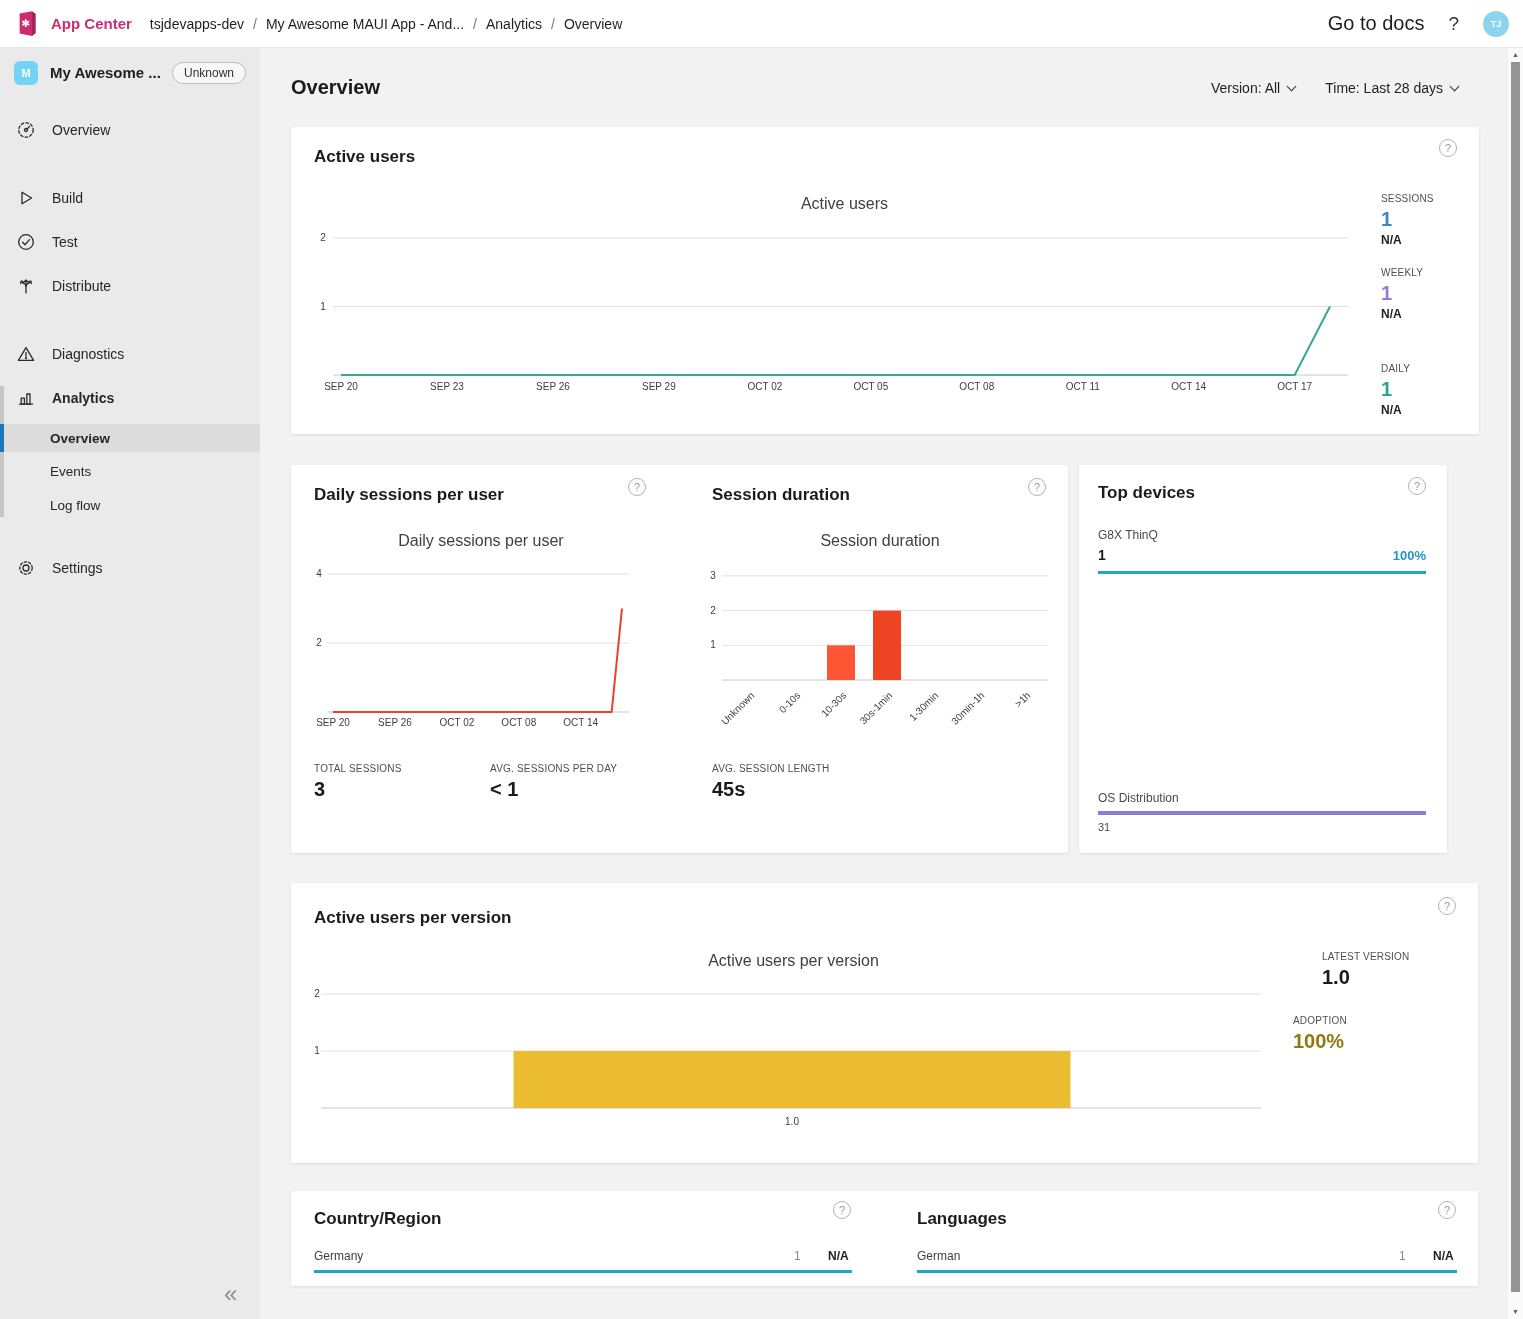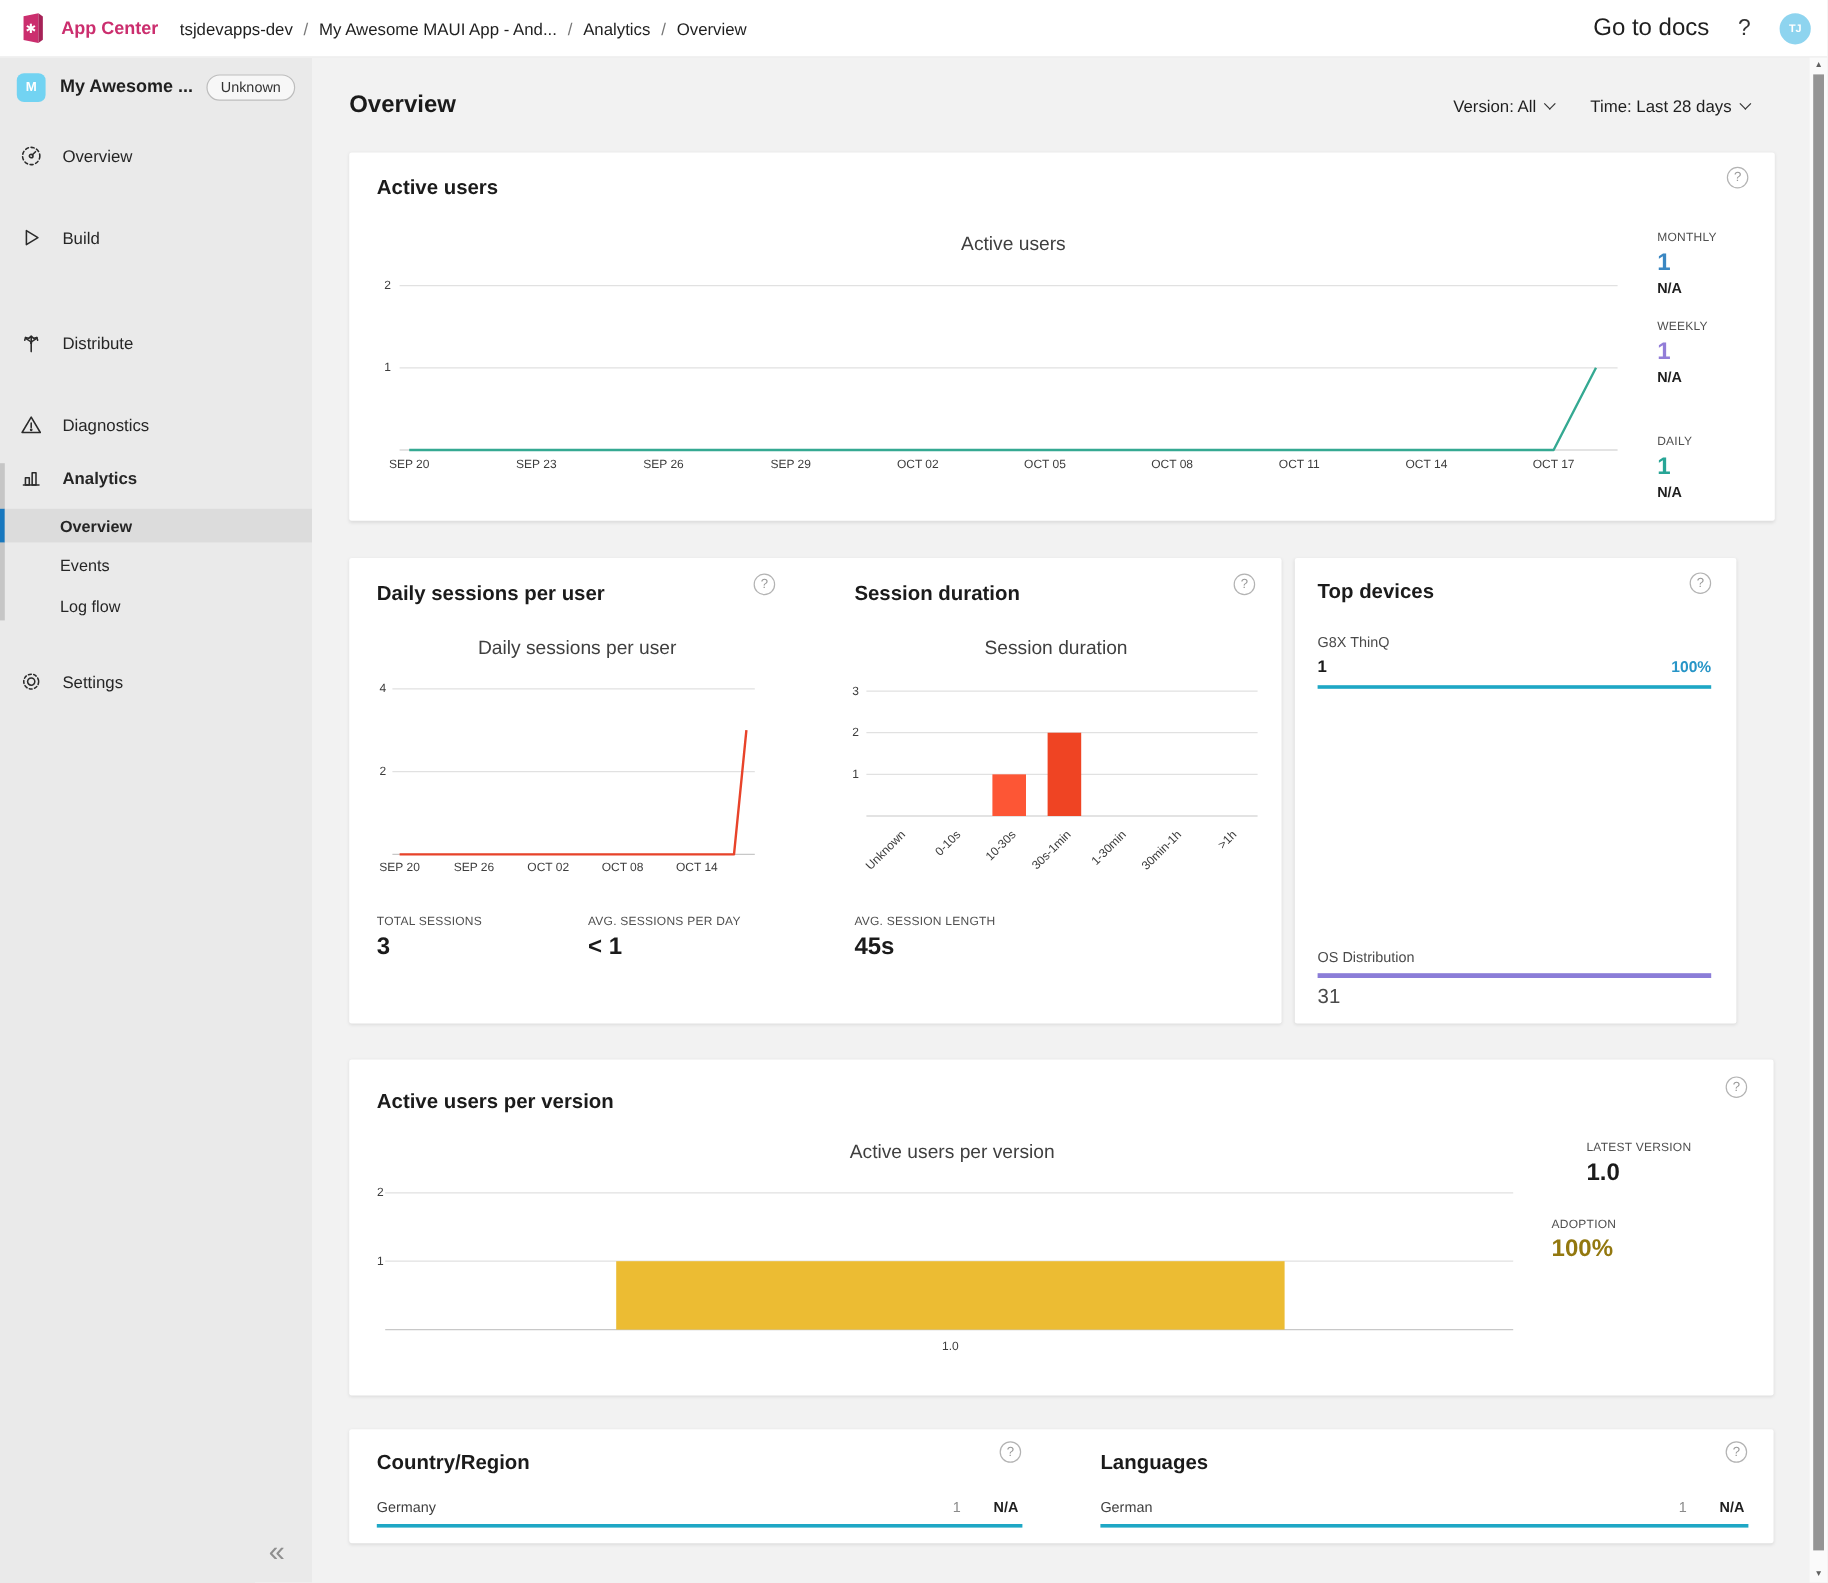--- a/index.html
+++ b/index.html
@@ -65,21 +65,21 @@
   .stat-block { position:absolute; }
   .stat-label { font-size:10px; color:#4f4f4f; letter-spacing:.2px; margin-bottom:3px; }
   .stat-value { font-size:20px; font-weight:600; color:#1b1b1b; line-height:24px; }
   .stat-sub { font-size:12px; font-weight:bold; color:#1f1f1f; margin-top:2px; }
   
   .device-name, .dist-label { position:absolute; font-size:12px; color:#4a4a4a; }
   .device-count { position:absolute; font-size:14px; font-weight:bold; color:#1b1b1b; }
   .device-pct { position:absolute; font-size:13px; font-weight:bold; color:#2795c7; text-align:right; }
   .hbar { position:absolute; height:3px; }
   .dist-bar { position:absolute; height:4px; }
-  .dist-tick { position:absolute; font-size:17px; color:#4a4a4a; }
+  .dist-tick { position:absolute; font-size:11px; color:#4a4a4a; }
   
   .geo-title { position:absolute; font-size:17px; font-weight:bold; color:#1b1b1b; }
   .geo-name { position:absolute; font-size:12px; color:#3f3f3f; }
   .geo-count { position:absolute; font-size:12px; color:#8a8a8a; }
   .geo-delta { position:absolute; font-size:12px; font-weight:bold; color:#1f1f1f; }
   
   .scrollbar { position:absolute; right:0; top:48px; width:15px; height:1271px; background:#fafafa; z-index:40; }
   .sb-thumb { position:absolute; left:3px; top:14px; width:9px; height:1230px; background:#949494; }
   .sb-arrow { position:absolute; left:0; width:15px; text-align:center; font-size:7px; color:#606060; cursor:pointer; }
 </style>
@@ -124,20 +124,27 @@
         <circle cx="10" cy="10" r="1.5" fill="#2b2b2b"></circle>
         <line x1="10.8" y1="9.2" x2="13.6" y2="6.4"></line>
       </svg>
       <span class="nlabel">Overview</span>
     </div>
     <div class="nav-item" style="top:128px">
       <svg class="icon nicon" viewBox="0 0 20 20">
         <path d="M6 4.2 L15.6 10 L6 15.8 Z"></path>
       </svg>
       <span class="nlabel">Build</span>
+    </div>
+    <div class="nav-item" style="top:172px">
+      <svg class="icon nicon" viewBox="0 0 20 20">
+        <circle cx="10" cy="10" r="7.3"></circle>
+        <path d="M6.6 10.3 L9 12.7 L13.5 7.6"></path>
+      </svg>
+      <span class="nlabel">Test</span>
     </div>
     <div class="nav-item" style="top:284px">
       <svg class="icon nicon" viewBox="0 0 20 20">
         <path d="M10 3.6 L17.6 16.4 H2.4 Z"></path>
         <line x1="10" y1="8.6" x2="10" y2="12.2"></line>
         <circle cx="10" cy="14.2" r="0.5" fill="#2b2b2b"></circle>
       </svg>
       <span class="nlabel">Diagnostics</span>
     </div>
     <div class="nav-item" style="top:216px">
@@ -214,21 +221,21 @@
             <text x="347.8928571428571" y="165" text-anchor="middle" class="tick">SEP 29</text>
             <text x="453.85714285714283" y="165" text-anchor="middle" class="tick">OCT 02</text>
             <text x="559.8214285714286" y="165" text-anchor="middle" class="tick">OCT 05</text>
             <text x="665.7857142857142" y="165" text-anchor="middle" class="tick">OCT 08</text>
             <text x="771.75" y="165" text-anchor="middle" class="tick">OCT 11</text>
             <text x="877.7142857142857" y="165" text-anchor="middle" class="tick">OCT 14</text>
             <text x="983.6785714285713" y="165" text-anchor="middle" class="tick">OCT 17</text>
           </svg></div>
 
       <div class="stat-block" style="left:1090px; top:66px">
-        <div class="stat-label">MONTHLY</div>
+        <div class="stat-label">SESSIONS</div>
         <div class="stat-value" style="color: rgb(58, 135, 194);">1</div>
         <div class="stat-sub">N/A</div>
       </div>
       <div class="stat-block" style="left:1090px; top:140px">
         <div class="stat-label">WEEKLY</div>
         <div class="stat-value" style="color: rgb(146, 125, 216);">1</div>
         <div class="stat-sub">N/A</div>
       </div>
       <div class="stat-block" style="left:1090px; top:236px">
         <div class="stat-label">DAILY</div>

